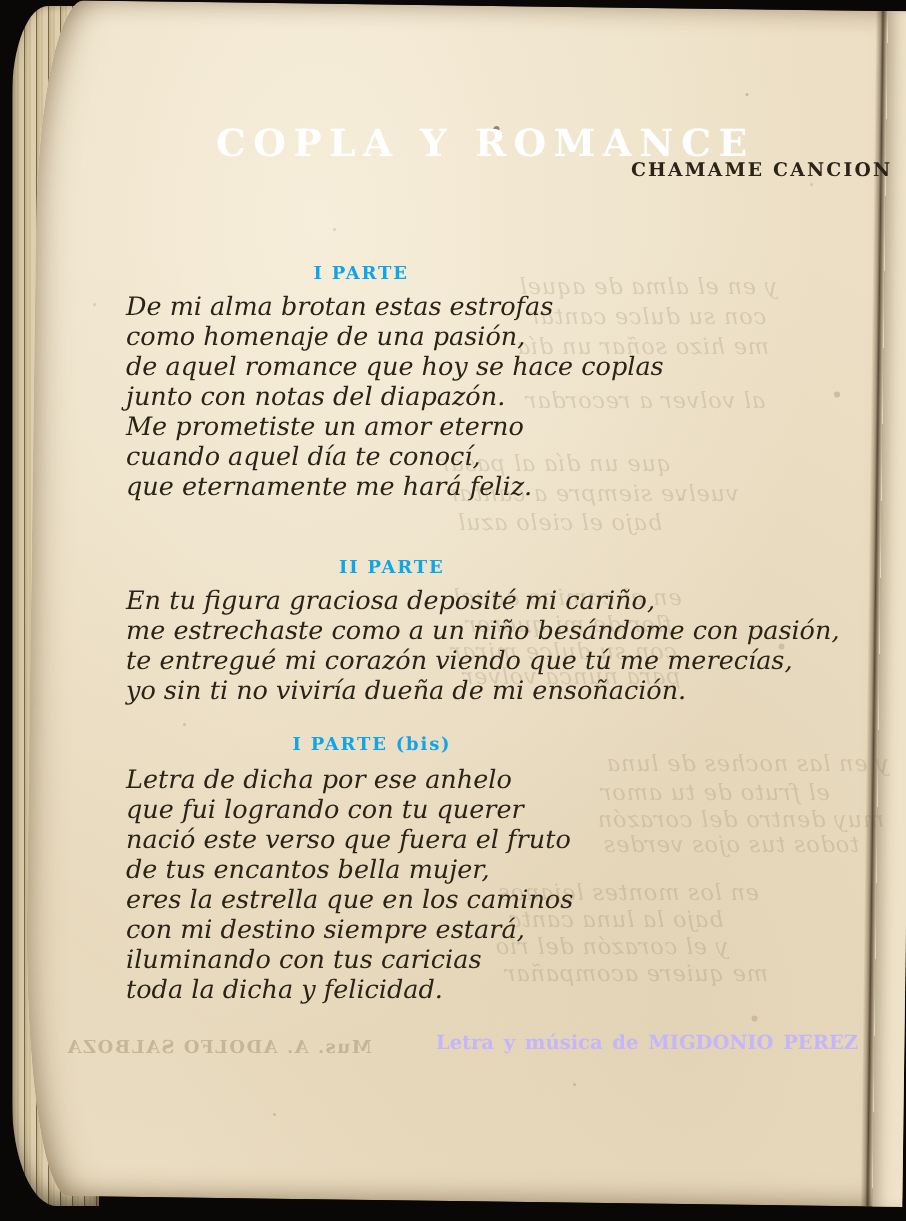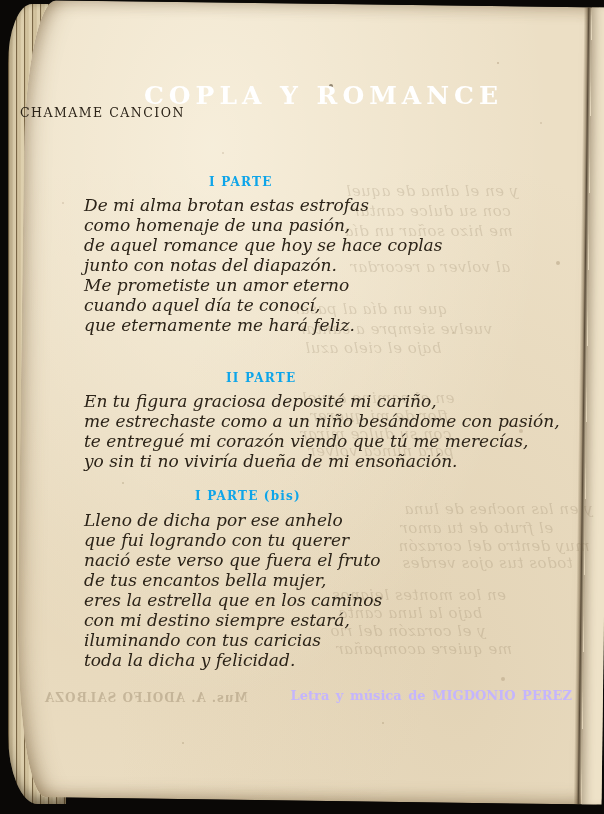--- a/index.html
+++ b/index.html
@@ -61,22 +61,22 @@
   }
 
   
   .content{position:absolute;inset:0;color:#2b2318;}
   .song-title{
     position:absolute;left:36px;top:64px;width:575px;text-align:center;
     font-weight:700;font-size:25px;letter-spacing:5px;color:#ffffff;
     white-space:nowrap;
   }
   .song-subtitle{
-    position:absolute;left:20px;top:105px;width:575px;text-align:left;
-    font-weight:400;font-size:12.5px;letter-spacing:1.5px;color:#2b2318;
+    position:absolute;left:20px;top:105px;width:575px;text-align:right;
+    font-weight:700;font-size:12.5px;letter-spacing:1.5px;color:#2b2318;
   }
   .part-label{
     position:absolute;font-weight:700;font-size:12px;letter-spacing:1.2px;
     color:#0ea5e9;white-space:nowrap;
   }
   .stanza{position:absolute;font-style:italic;font-size:17px;line-height:20px;}
   .stanza .line{white-space:nowrap;}
   .credit{
     position:absolute;top:688px;right:32px;font-weight:700;font-size:13px;
     word-spacing:2px;white-space:nowrap;color:#c4b5fd;
@@ -140,21 +140,21 @@
   <div class="part-label" style="left:214px;top:371px;margin-left:12px;">II PARTE</div>
   <div class="stanza" style="left:84px;top:391px;">
     <div class="line">En tu figura graciosa deposité mi cariño,</div>
     <div class="line">me estrechaste como a un niño besándome con pasión,</div>
     <div class="line">te entregué mi corazón viendo que tú me merecías,</div>
     <div class="line">yo sin ti no viviría dueña de mi ensoñación.</div>
   </div>
 
   <div class="part-label" style="left:195px;top:489px;text-align:center;">I PARTE (bis)</div>
   <div class="stanza" style="left:84px;top:510px;">
-    <div class="line">Lleno de dicha por ese anhelo</div>
+    <div class="line">Letra de dicha por ese anhelo</div>
     <div class="line">que fui logrando con tu querer</div>
     <div class="line">nació este verso que fuera el fruto</div>
     <div class="line">de tus encantos bella mujer,</div>
     <div class="line">eres la estrella que en los caminos</div>
     <div class="line">con mi destino siempre estará,</div>
     <div class="line">iluminando con tus caricias</div>
     <div class="line">toda la dicha y felicidad.</div>
   </div>
 
   <div class="credit">Letra y música de MIGDONIO PEREZ</div>

